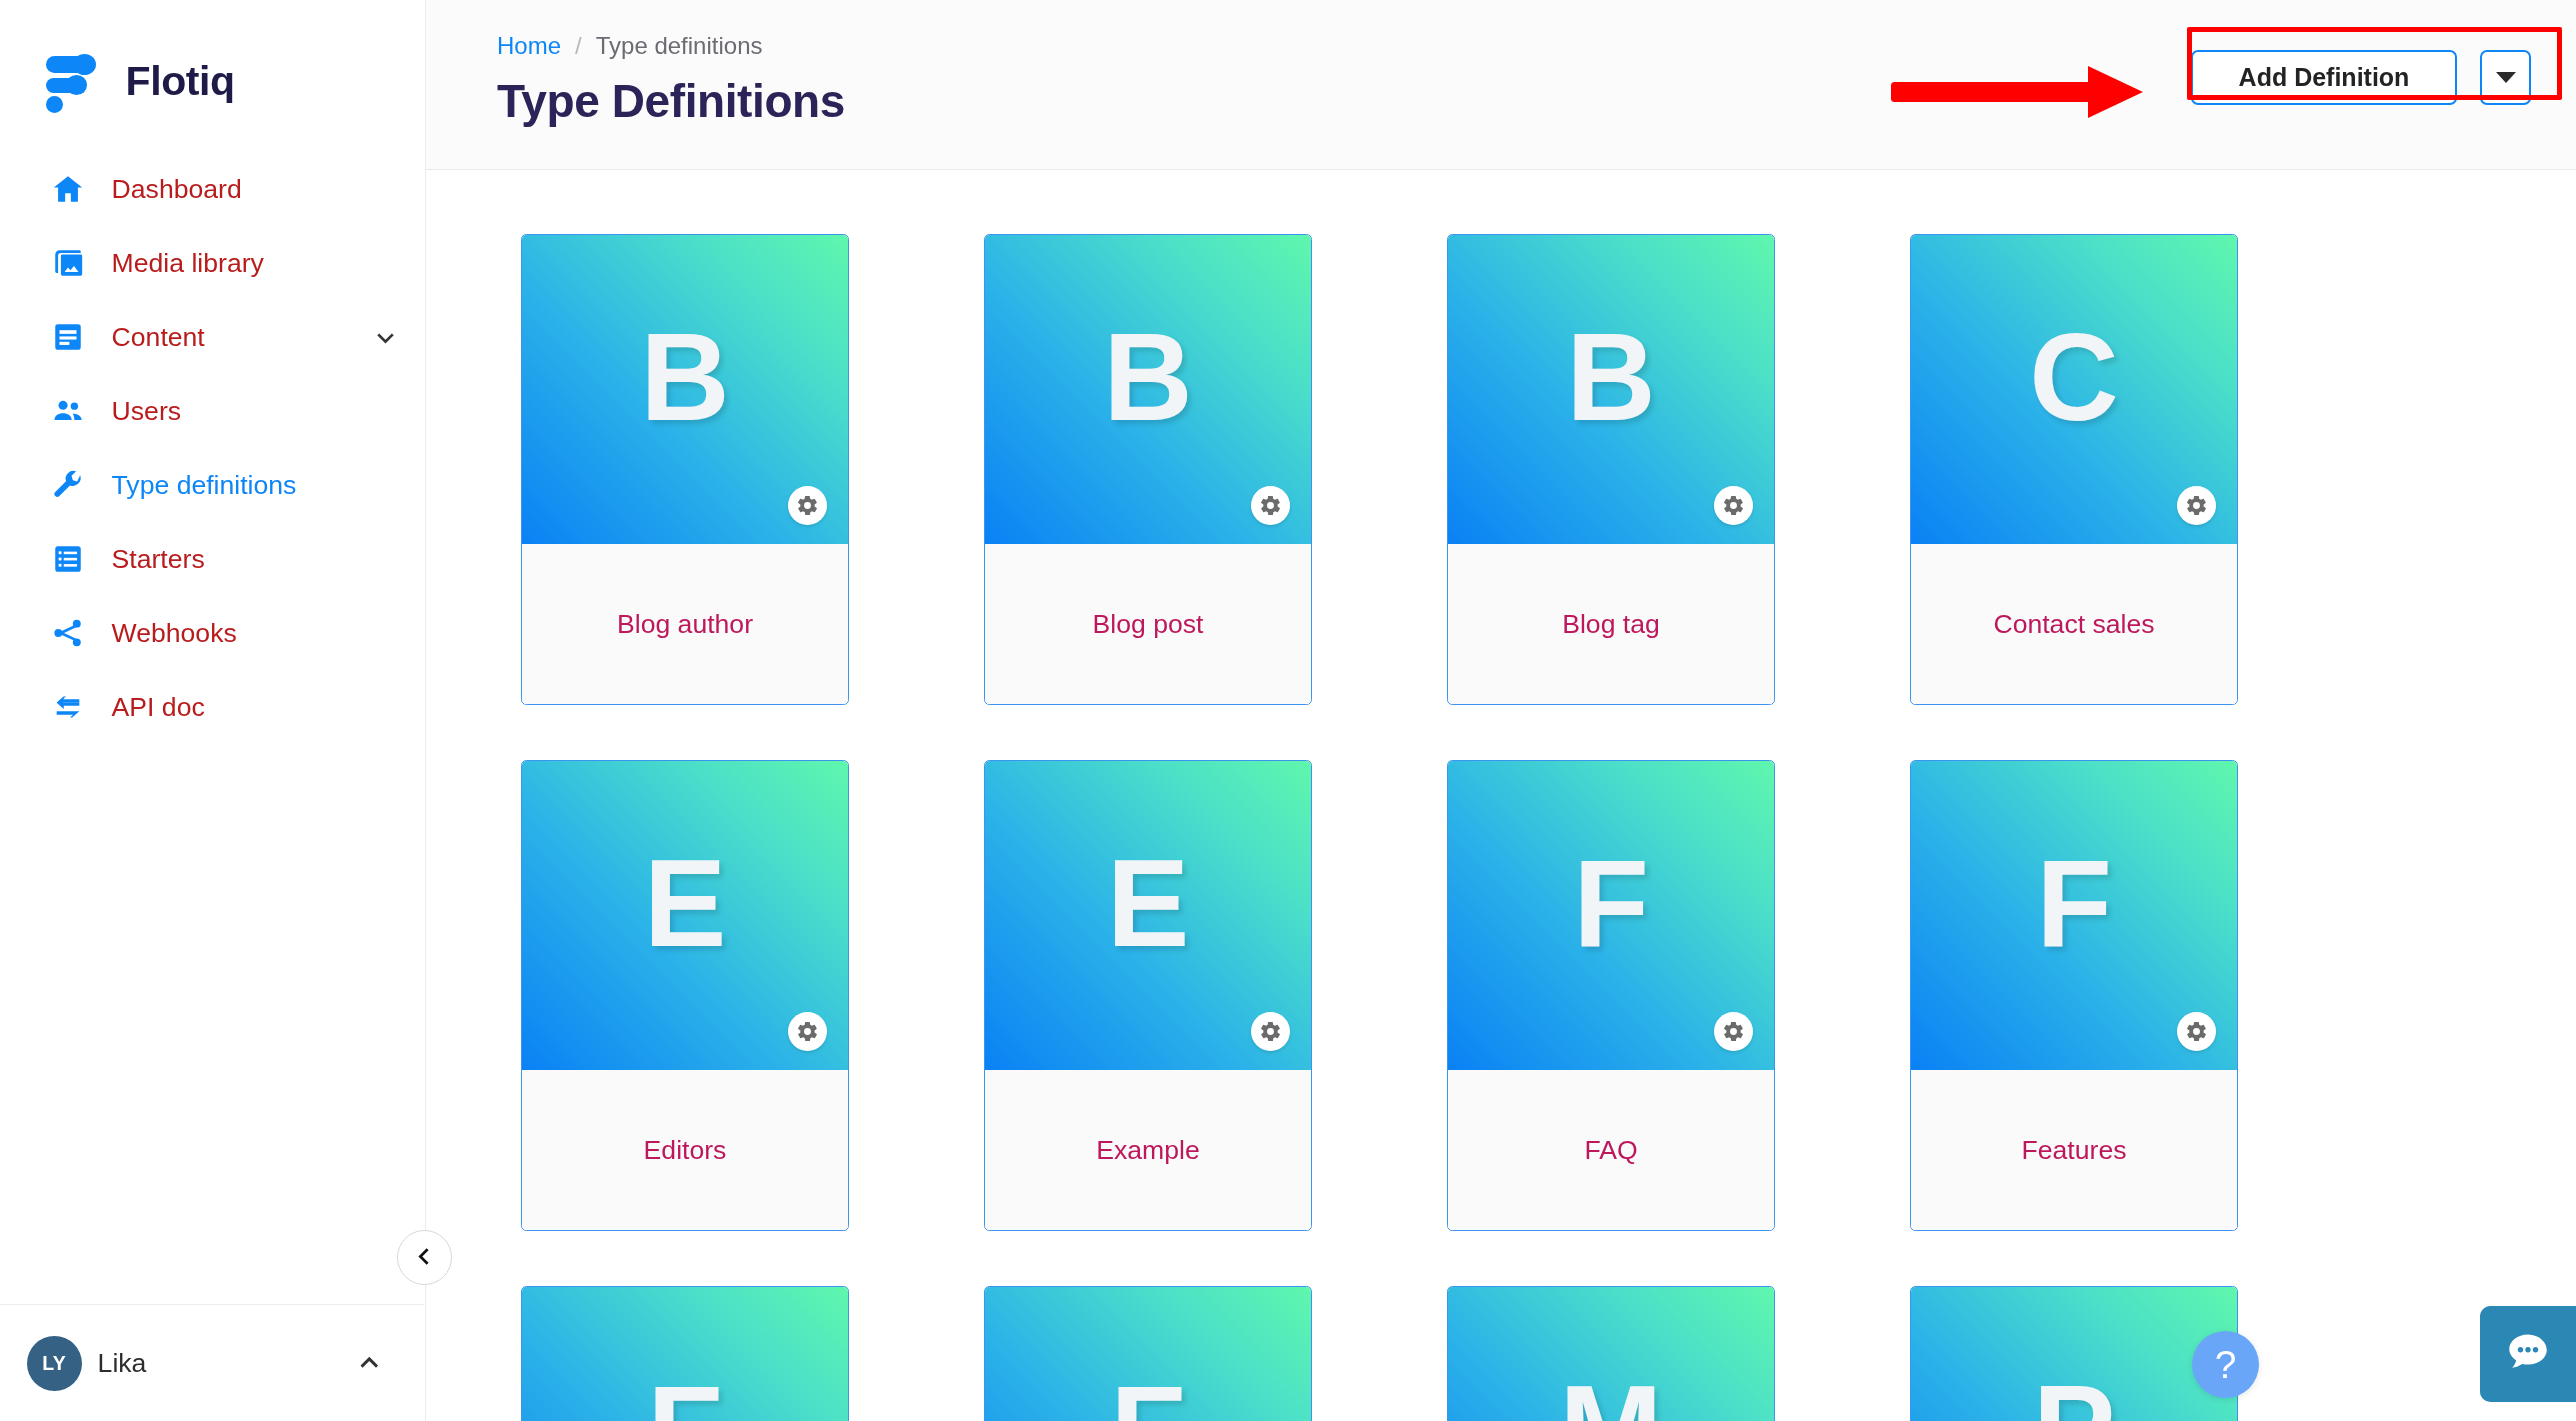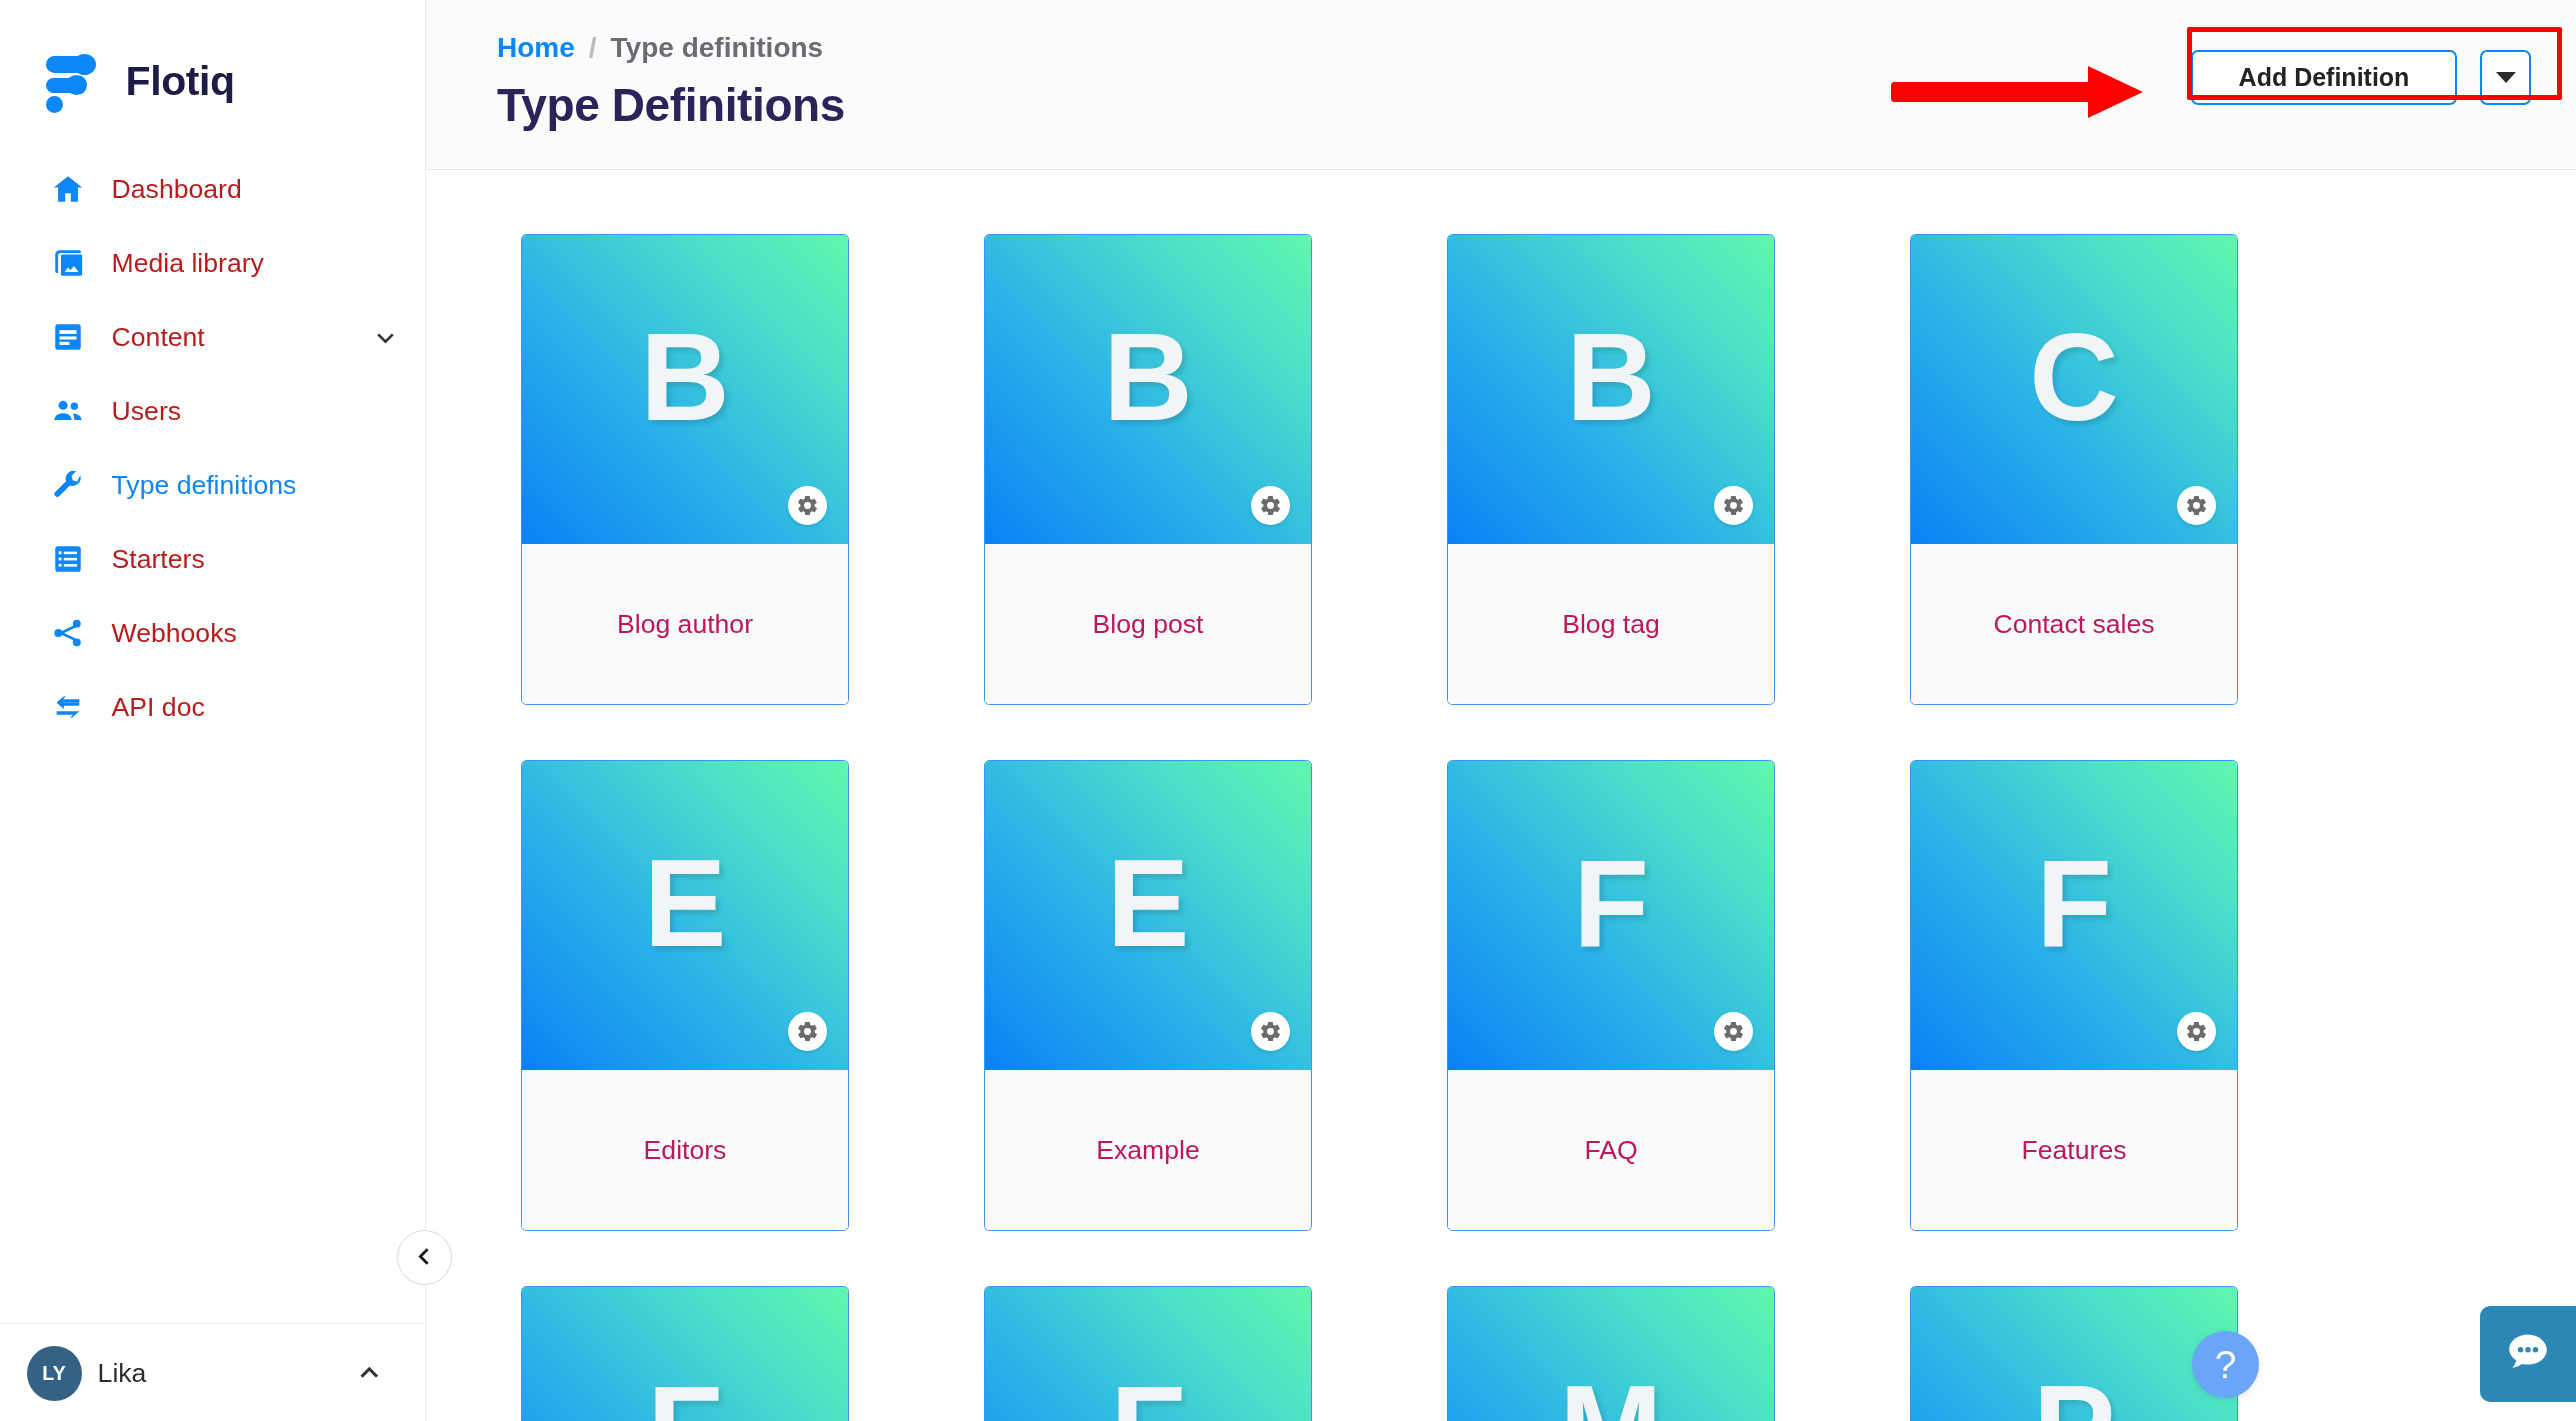--- a/index.html
+++ b/index.html
@@ -63,21 +63,21 @@
     width: 55px; height: 55px; border-radius: 50%;
     background: #fff; border: 1.8px solid #d8d8dc;
     display: flex; align-items: center; justify-content: center;
     cursor: pointer; z-index: 40;
   }
   #collapse-btn svg { width: 25px; height: 25px; stroke: #111; fill: none; stroke-width: 2.6; }
 
   
   #user-footer {
     position: absolute; left: 0; bottom: 0;
-    width: 424px; height: 99px;
+    width: 424px; height: 118px;
     border-top: 1.8px solid #ececf0;
     display: flex; align-items: center;
     padding: 0 41px 0 26.6px;
     background: #fff; cursor: pointer;
   }
   #avatar {
     width: 55px; height: 55px; border-radius: 50%;
     background: #356184; color: #fff;
     display: flex; align-items: center; justify-content: center;
     font-size: 19.5px; font-weight: bold; letter-spacing: 0.4px;
@@ -89,21 +89,21 @@
 
   
   #main { flex: 1; position: relative; background: #ffffff; height: 1422px; }
 
   #header {
     height: 170px; position: relative;
     border-bottom: 1.8px solid #e9e9ed;
     background: #fbfbfc;
     padding: 32px 0 0 71px;
   }
-  #breadcrumb { display: flex; align-items: center; font-size: 28px; font-weight: bold; }
+  #breadcrumb { display: flex; align-items: center; font-size: 24px; }
   .crumb-link { color: #0d86f8; cursor: pointer; }
   .crumb-sep { color: #b9b9c0; margin: 0 14px; }
   .crumb-current { color: #6b6b74; }
   #page-title {
     margin-top: 14px;
     font-size: 46px; font-weight: bold; color: #2b2458;
     letter-spacing: -0.4px;
   }
 
   

